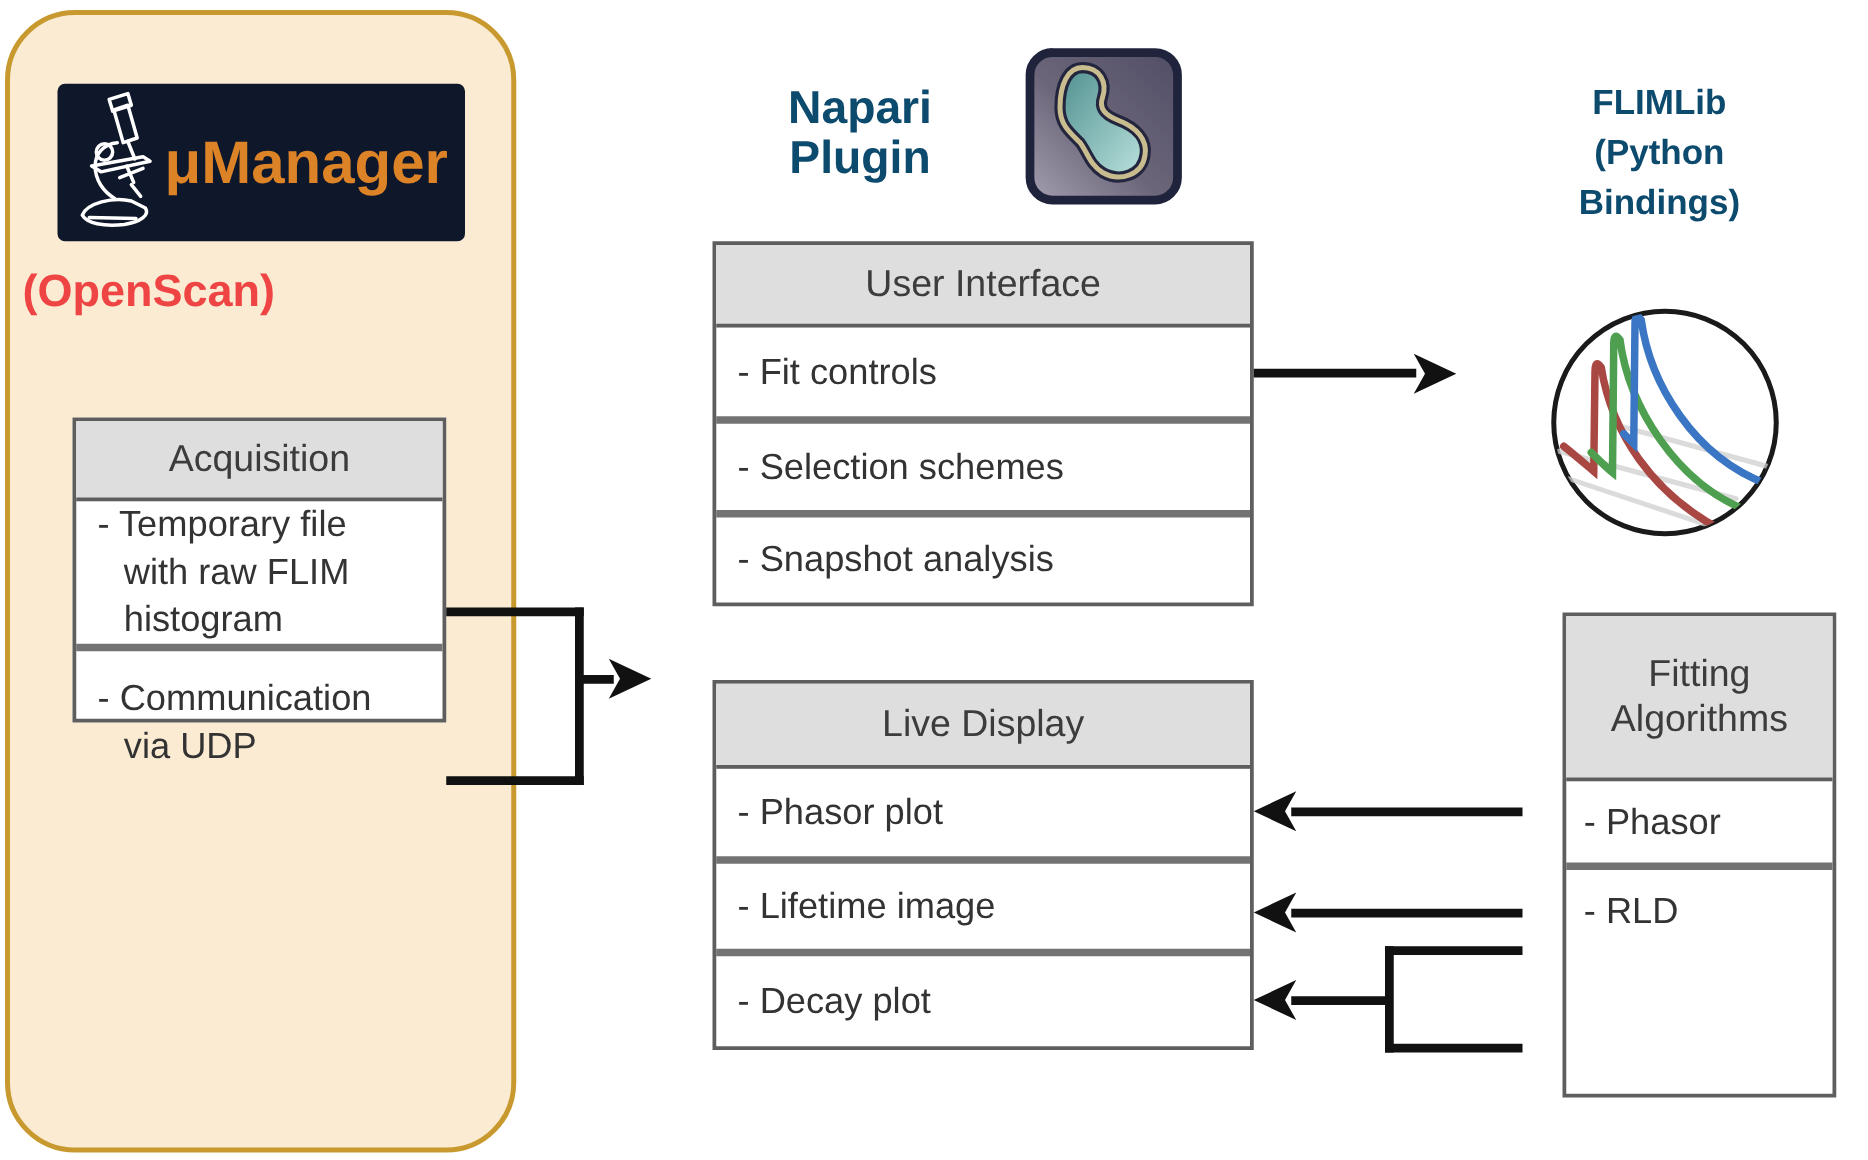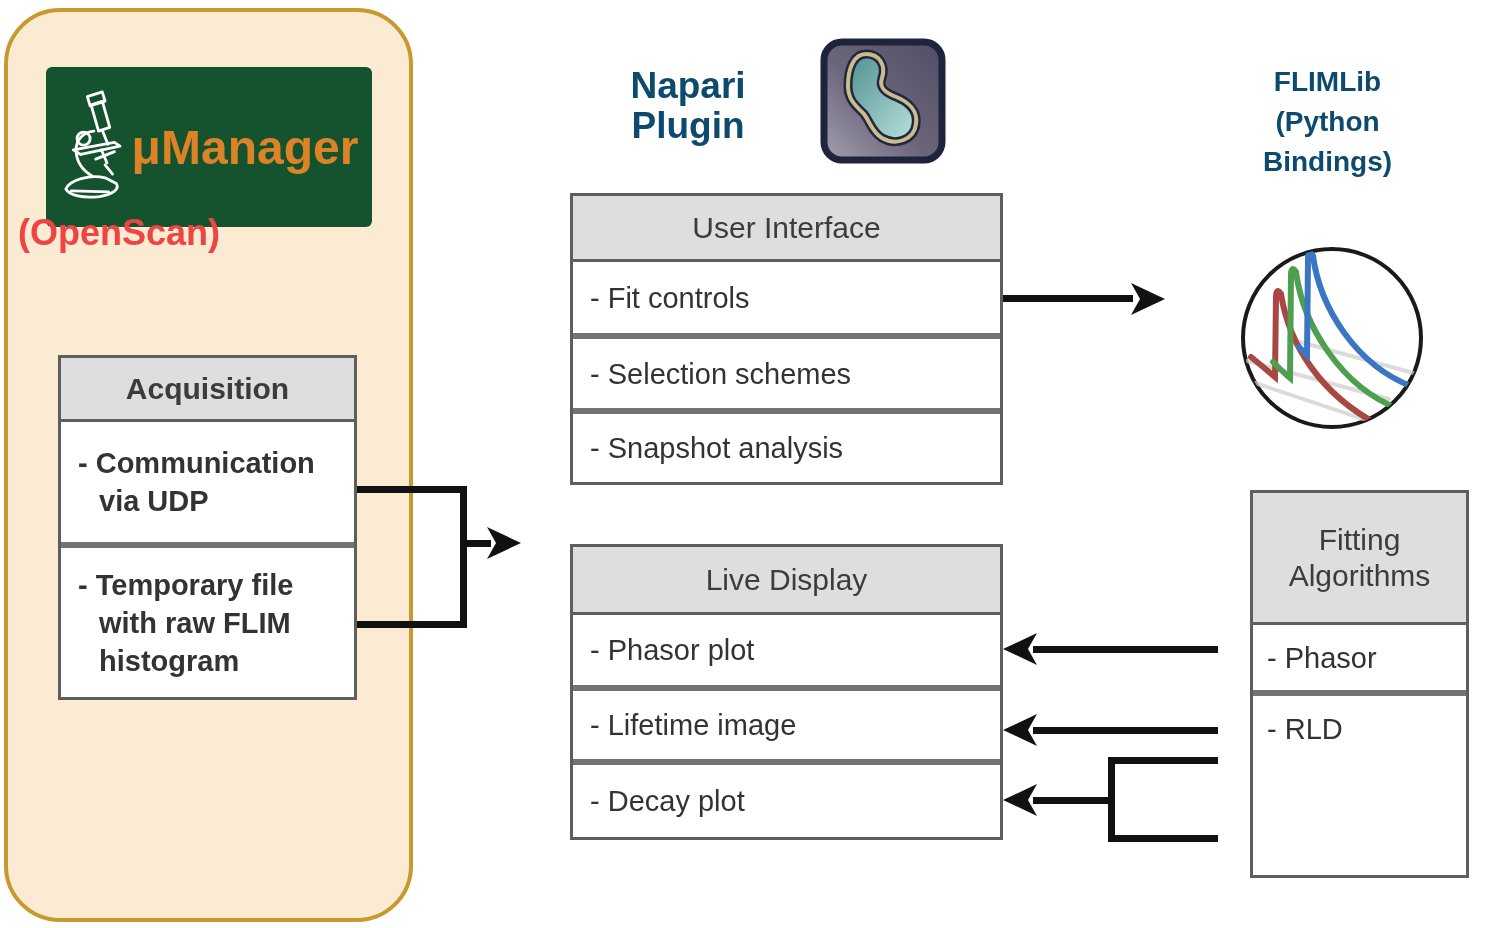--- a/index.html
+++ b/index.html
@@ -9,22 +9,22 @@
   }
   .panel{position:absolute;box-sizing:border-box;}
   .panel-umanager{
     left:4px;top:8px;width:409px;height:914px;
     background:#FAEBD2;border:4px solid #C8992E;border-radius:56px;
   }
   .big-title{
     position:absolute;text-align:center;font-weight:bold;color:#0c4a6e;
   }
   .umanager-logo{
-    position:absolute;left:46px;top:67px;width:326px;height:160px;
-    background:#14532d;border-radius:6px;display:flex;align-items:center;
+    position:absolute;left:46px;top:67px;width:326px;height:126px;
+    background:#0f172a;border-radius:6px;display:flex;align-items:center;
   }
   .umanager-logo .brand{
     color:#DD8327;font-weight:bold;font-size:48px;flex:1;text-align:center;
     padding-right:10px;
   }
   .scope{margin-left:10px;flex:0 0 auto;}
   .openscan{
     position:absolute;left:18px;top:212px;width:406px;
     font-weight:bold;font-size:36px;color:#ef4444;
   }
@@ -65,27 +65,27 @@
       <path d="M40,74 L60,66 M46,64 L52,78"></path>
       <path d="M50,80 L58,90"></path>
       <path d="M8,106 C12,96 34,90 50,94 L62,100 C66,106 58,112 44,114 C26,116 12,113 8,106 Z"></path>
       <path d="M14,108 L54,109"></path>
     </svg>
     <div class="brand">μManager</div>
   </div>
 
   <div class="openscan">(OpenScan)</div>
 
-  <div class="dbox" style="left:58px;top:355px;width:299px;height:345px;font-weight:bold;">
+  <div class="dbox" style="left:58px;top:334px;width:299px;height:244px;">
     <div class="hd" style="height:64px;">Acquisition</div>
+    <div class="row" style="flex:1 1 auto;padding-right:40px;">
+      <div class="txt">- Temporary file with raw FLIM histogram</div>
+    </div>
     <div class="row" style="height:120px;padding-right:40px;">
       <div class="txt">- Communication via UDP</div>
-    </div>
-    <div class="row" style="flex:1 1 auto;padding-right:40px;">
-      <div class="txt">- Temporary file with raw FLIM histogram</div>
     </div>
   </div>
 
   <div class="big-title" style="left:553px;top:66px;width:270px;font-size:37px;line-height:40px;">
     <div>Napari</div>
     <div>Plugin</div>
   </div>
 
   <svg style="position:absolute;left:820px;top:38px;" width="126" height="126" viewBox="0 0 126 126">
     <defs>

